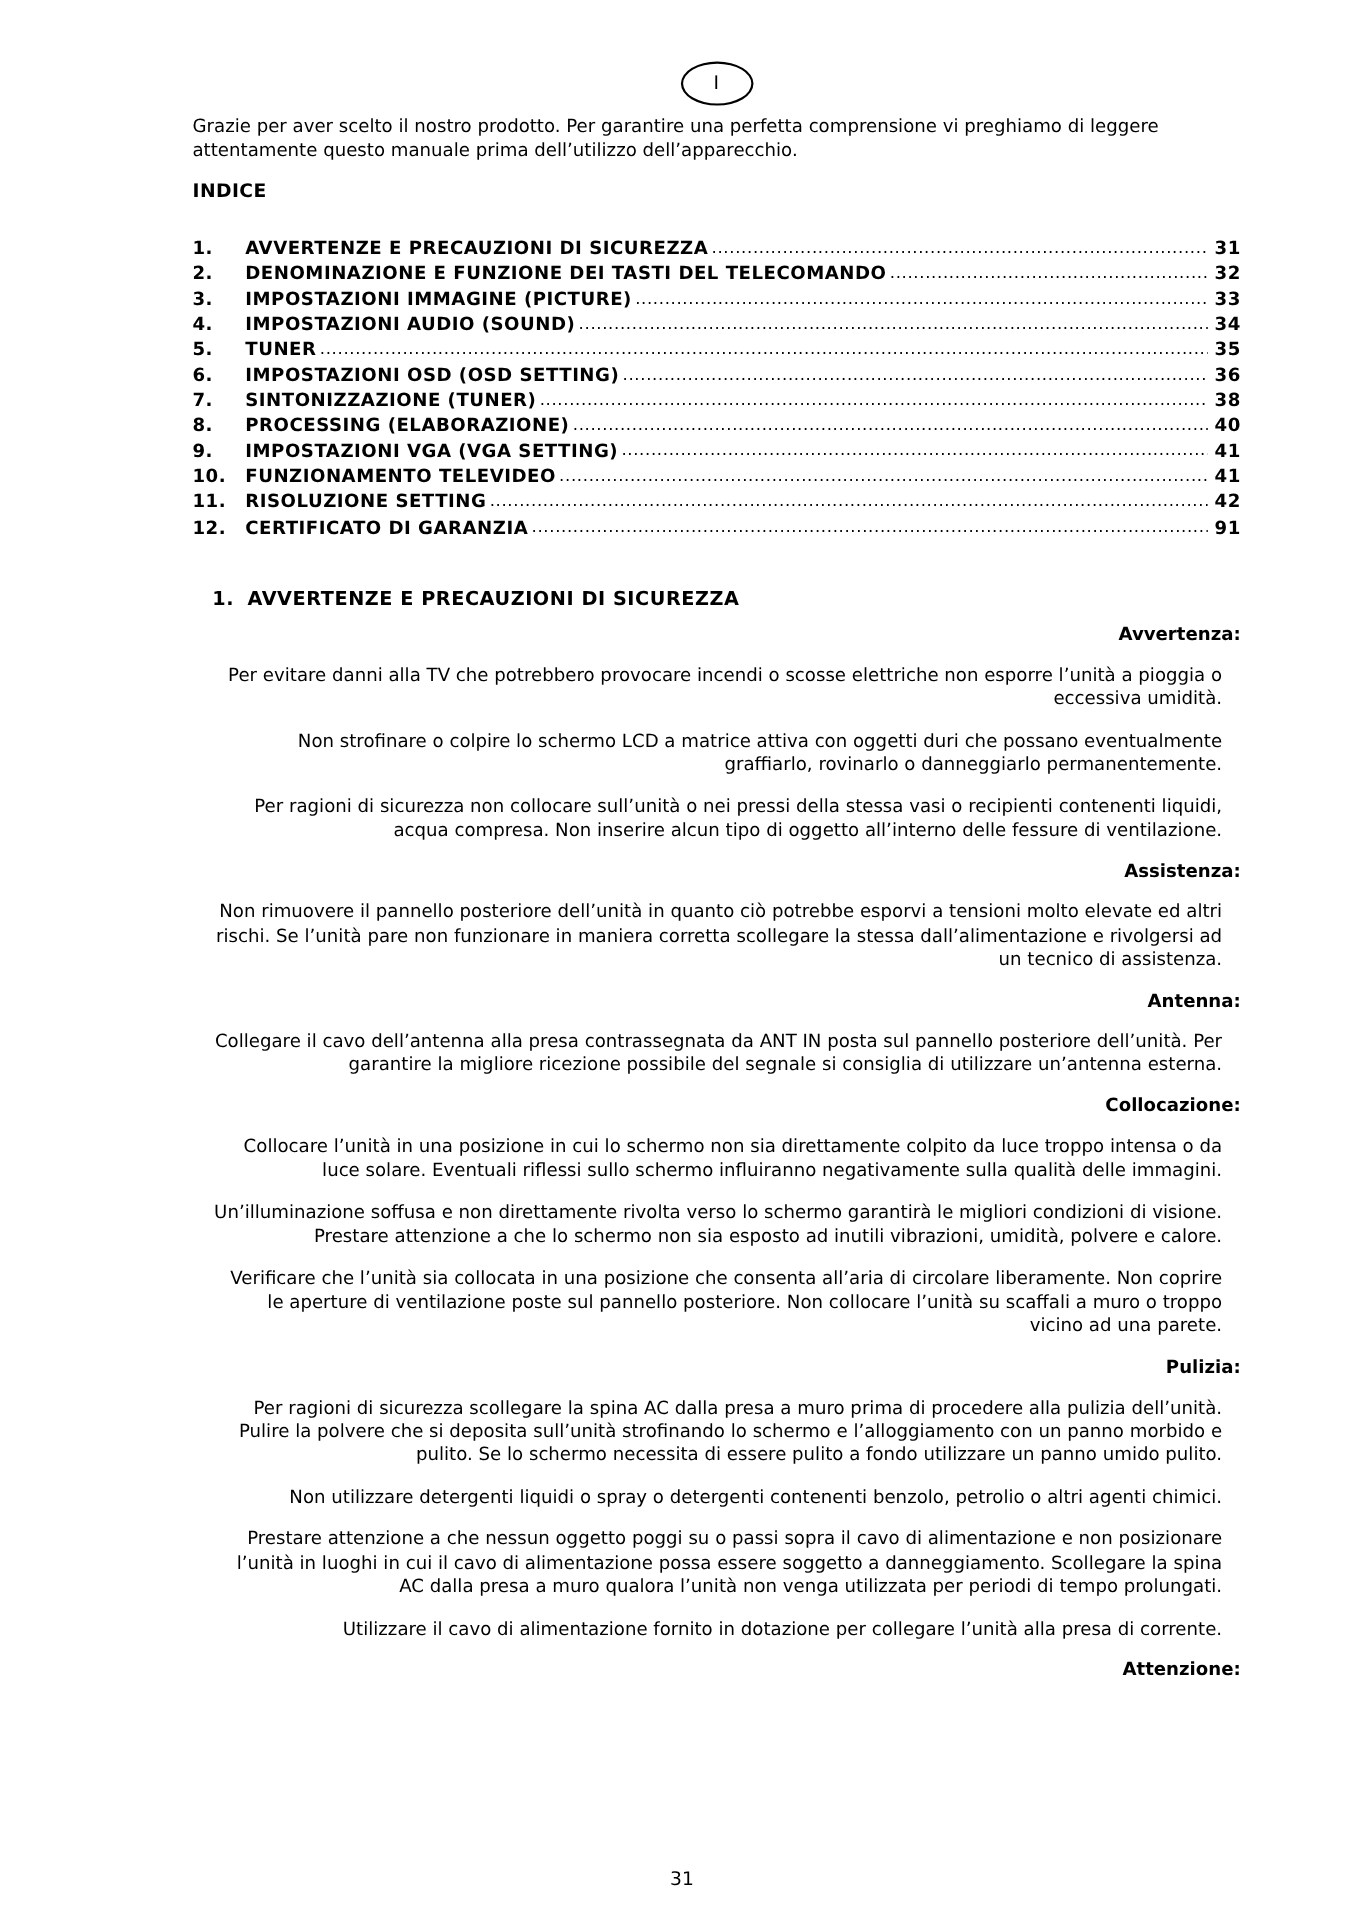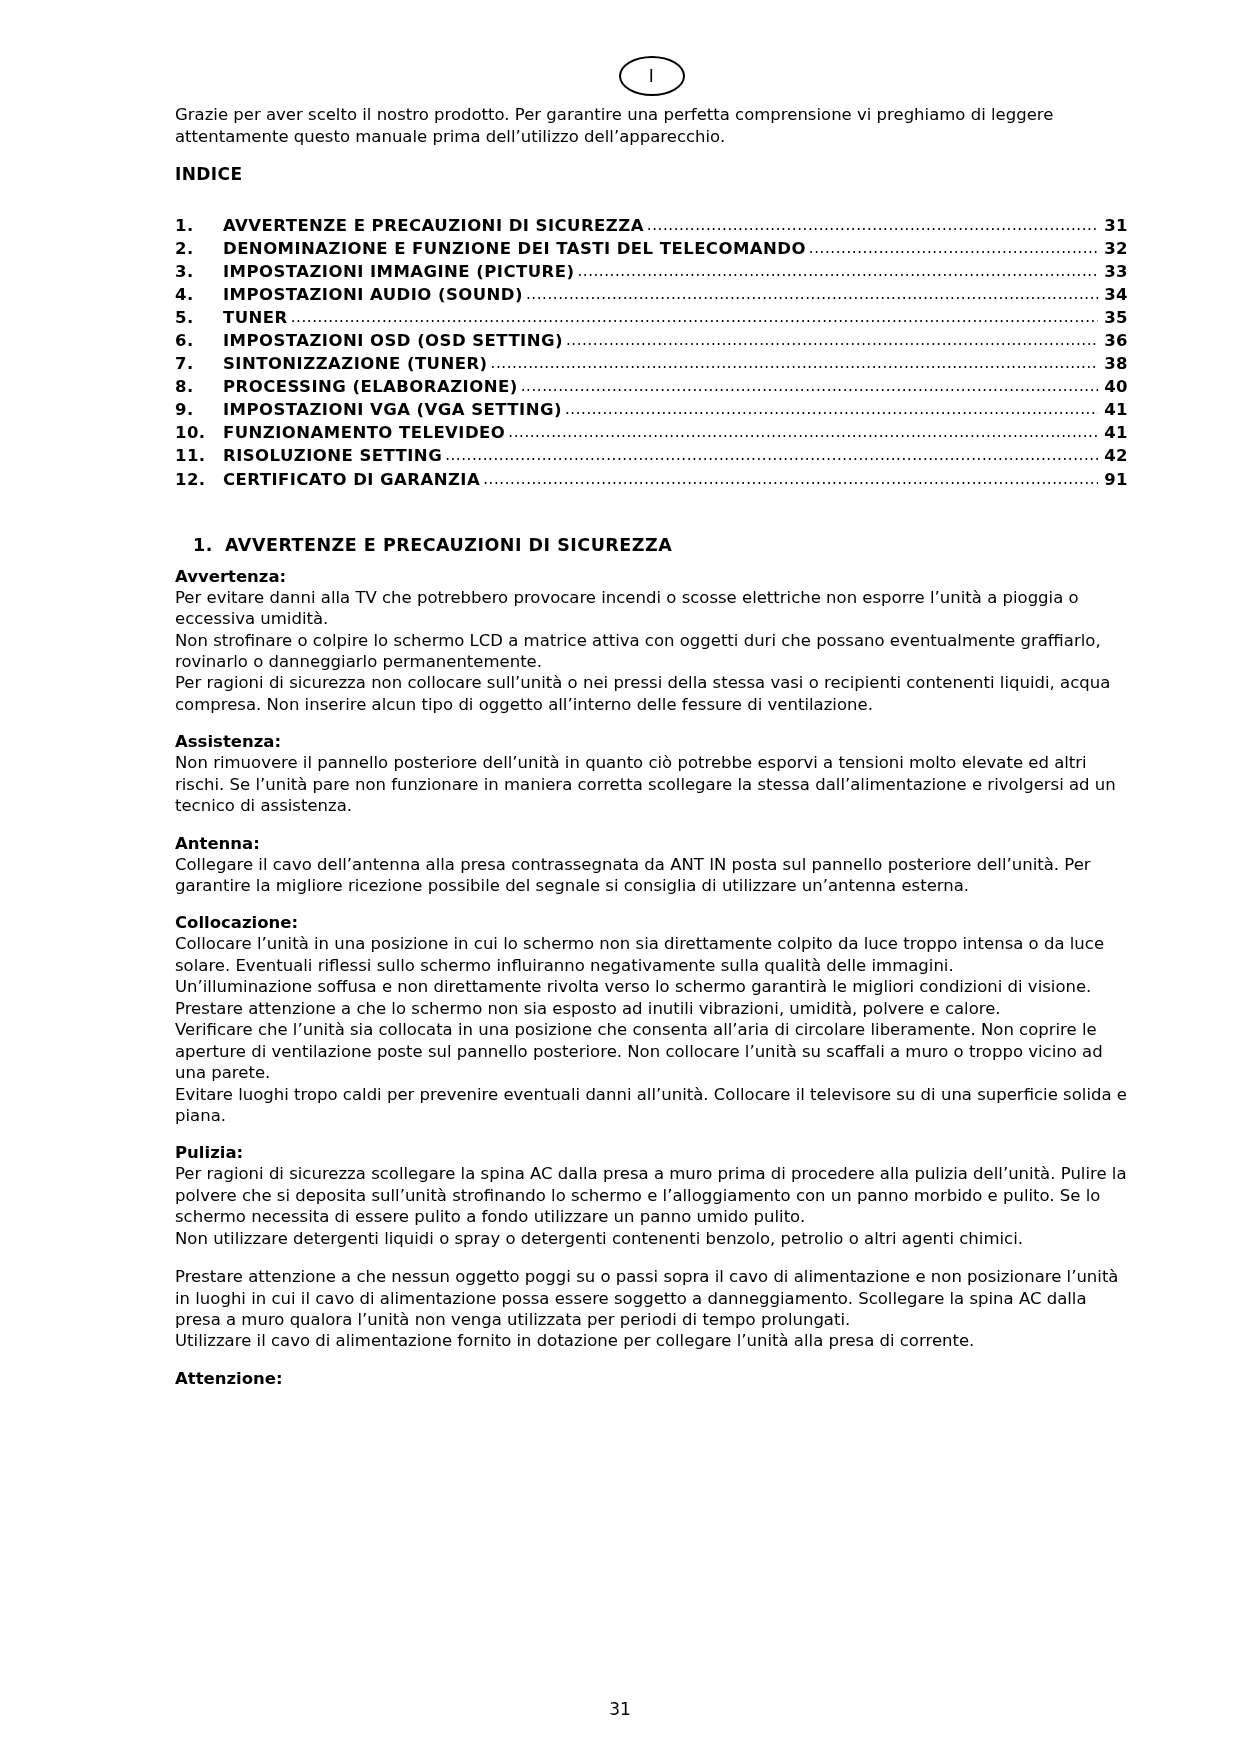--- a/index.html
+++ b/index.html
@@ -93,33 +93,34 @@
     display: flex;
   }
   .section-heading .sh-num {
     width: 50px;
     flex: 0 0 50px;
     padding-left: 18px;
     box-sizing: border-box;
   }
   .block {
     margin-bottom: 17px;
+    text-align: right;
   }
   .block-title {
     font-size: 16.5px;
     font-weight: bold;
     margin: 0 0 1px 0;
   }
   .block-body {
     font-size: 16.5px;
     line-height: 1.30;
     margin: 0;
   }
   .block-body p {
-    margin: 0;
+    margin: 17px;
   }
   .footer-page {
     position: absolute;
     bottom: 36px;
     left: 0;
     width: 1240px;
     text-align: center;
     font-size: 17px;
   }
 </style>
@@ -239,21 +240,20 @@
         <div class="block-body">
           <p>Collegare il cavo dell’antenna alla presa contrassegnata da ANT IN posta sul pannello posteriore dell’unità. Per garantire la migliore ricezione possibile del segnale si consiglia di utilizzare un’antenna esterna.</p>
         </div>
       </div>
       <div class="block">
         <div class="block-title">Collocazione:</div>
         <div class="block-body">
           <p>Collocare l’unità in una posizione in cui lo schermo non sia direttamente colpito da luce troppo intensa o da luce solare. Eventuali riflessi sullo schermo influiranno negativamente sulla qualità delle immagini.</p>
           <p>Un’illuminazione soffusa e non direttamente rivolta verso lo schermo garantirà le migliori condizioni di visione. Prestare attenzione a che lo schermo non sia esposto ad inutili vibrazioni, umidità, polvere e calore.</p>
           <p>Verificare che l’unità sia collocata in una posizione che consenta all’aria di circolare liberamente. Non coprire le aperture di ventilazione poste sul pannello posteriore. Non collocare l’unità su scaffali a muro o troppo vicino ad una parete.</p>
-          <p>Evitare luoghi tropo caldi per prevenire eventuali danni all’unità. Collocare il televisore su di una superficie solida e piana.</p>
         </div>
       </div>
       <div class="block">
         <div class="block-title">Pulizia:</div>
         <div class="block-body">
           <p>Per ragioni di sicurezza scollegare la spina AC dalla presa a muro prima di procedere alla pulizia dell’unità. Pulire la polvere che si deposita sull’unità strofinando lo schermo e l’alloggiamento con un panno morbido e pulito. Se lo schermo necessita di essere pulito a fondo utilizzare un panno umido pulito.</p>
           <p>Non utilizzare detergenti liquidi o spray o detergenti contenenti benzolo, petrolio o altri agenti chimici.</p>
         </div>
       </div>
       <div class="block">

